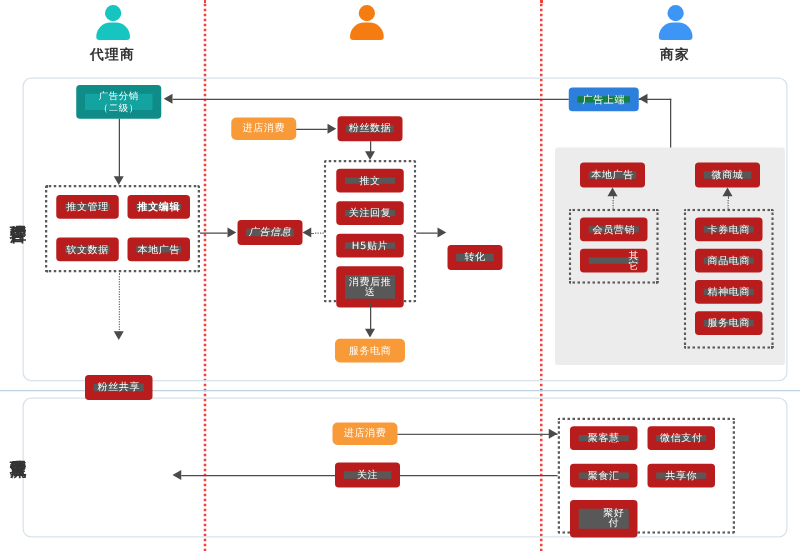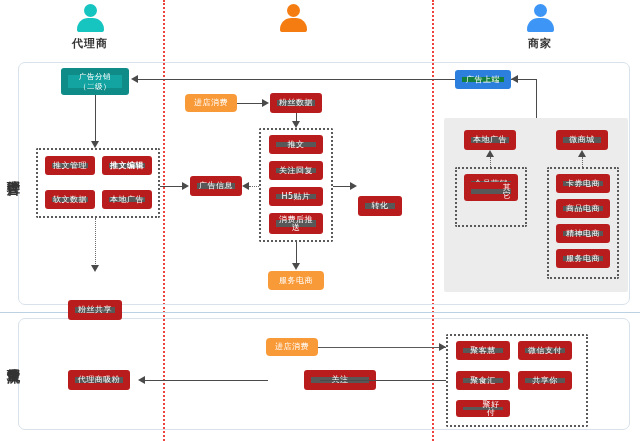--- a/index.html
+++ b/index.html
@@ -153,31 +153,31 @@
 
   <div class="abs node" style="left:269px;top:135px;width:54px;height:19px;">
     <span>推文</span>
   </div>
   <div class="abs node" style="left:269px;top:161px;width:54px;height:19px;">
     <span>关注回复</span>
   </div>
   <div class="abs node" style="left:269px;top:187px;width:54px;height:19px;">
     <span>H5贴片</span>
   </div>
-  <div class="abs node" style="left:269px;top:213px;width:54px;height:21px;">
+  <div class="abs node" style="left:269px;top:213px;width:54px;height:33px;">
     <span>消费后推送</span>
   </div>
 
   <div class="abs node" style="left:358px;top:176px;width:44px;height:20px;margin-top:20px;">
     <span>转化</span>
   </div>
   <div class="abs lineh" style="left:333px;top:186px;width:17px;"></div>
   <div class="abs arrow right" style="left:350px;top:182px;"></div>
 
-  <div class="abs node" style="left:190px;top:176px;width:52px;height:20px;">
+  <div class="abs node" style="left:190px;top:176px;width:52px;height:20px;font-style:italic;">
     <span>广告信息</span>
   </div>
 
   <div class="abs lineh dotted" style="left:249px;top:186px;width:10px;"></div>
   <div class="abs arrow left" style="left:242px;top:182px;"></div>
 
   <div class="abs lineh" style="left:160px;top:186px;width:22px;"></div>
   <div class="abs arrow right" style="left:182px;top:182px;"></div>
 
   <div class="abs dashgroup" style="left:36px;top:148px;width:124px;height:70px;"></div>
@@ -219,21 +219,21 @@
 
   <div class="abs linev dotted" style="left:490px;top:157px;height:10px;"></div>
   <div class="abs arrow up" style="left:486px;top:150px;"></div>
   <div class="abs linev dotted" style="left:582px;top:157px;height:10px;"></div>
   <div class="abs arrow up" style="left:578px;top:150px;"></div>
 
   <div class="abs dashgroup" style="left:455px;top:167px;width:72px;height:60px;"></div>
   <div class="abs node" style="left:464px;top:174px;width:54px;height:19px;">
     <span>会员营销</span>
   </div>
-  <div class="abs node" style="left:464px;top:182px;width:54px;height:19px;padding-left:32px;">
+  <div class="abs node" style="left:464px;top:199px;width:54px;height:19px;padding-left:32px;">
     <span>其它</span>
   </div>
 
   <div class="abs dashgroup" style="left:547px;top:167px;width:72px;height:112px;"></div>
   <div class="abs node" style="left:556px;top:174px;width:54px;height:19px;">
     <span>卡券电商</span>
   </div>
   <div class="abs node" style="left:556px;top:199px;width:54px;height:19px;">
     <span>商品电商</span>
   </div>
@@ -243,43 +243,40 @@
   <div class="abs node" style="left:556px;top:249px;width:54px;height:19px;">
     <span>服务电商</span>
   </div>
 
   <div class="abs node orange" style="left:266px;top:338px;width:52px;height:18px;">
     <span>进店消费</span>
   </div>
   <div class="abs lineh thin" style="left:318px;top:347px;width:128px;"></div>
   <div class="abs arrow right" style="left:439px;top:343px;"></div>
 
-  <div class="abs node" style="left:268px;top:370px;width:72px;height:20px;margin-left:36px;">
+  <div class="abs node" style="left:268px;top:370px;width:52px;height:20px;">
     <span>关注</span>
   </div>
 
   <div class="abs lineh" style="left:320px;top:380px;width:126px;"></div>
 
   <div class="abs lineh" style="left:145px;top:380px;width:123px;"></div>
   <div class="abs arrow left" style="left:138px;top:376px;"></div>
 
-  <div class="abs node" style="left:68px;top:370px;width:62px;height:20px;">
-    <span>代理商吸粉</span>
-  </div>
 
   <div class="abs dashgroup" style="left:446px;top:334px;width:142px;height:93px;"></div>
   <div class="abs node" style="left:456px;top:341px;width:54px;height:19px;">
     <span>聚客慧</span>
   </div>
   <div class="abs node" style="left:518px;top:341px;width:54px;height:19px;">
     <span>微信支付</span>
   </div>
   <div class="abs node" style="left:456px;top:371px;width:54px;height:19px;">
     <span>聚食汇</span>
   </div>
   <div class="abs node" style="left:518px;top:371px;width:54px;height:19px;">
     <span>共享你</span>
   </div>
-  <div class="abs node" style="left:456px;top:400px;width:54px;height:17px;padding-left:16px;">
+  <div class="abs node" style="left:456px;top:400px;width:54px;height:30px;padding-left:16px;">
     <span>聚好付</span>
   </div>
 
 </div>
 
 </body></html>

